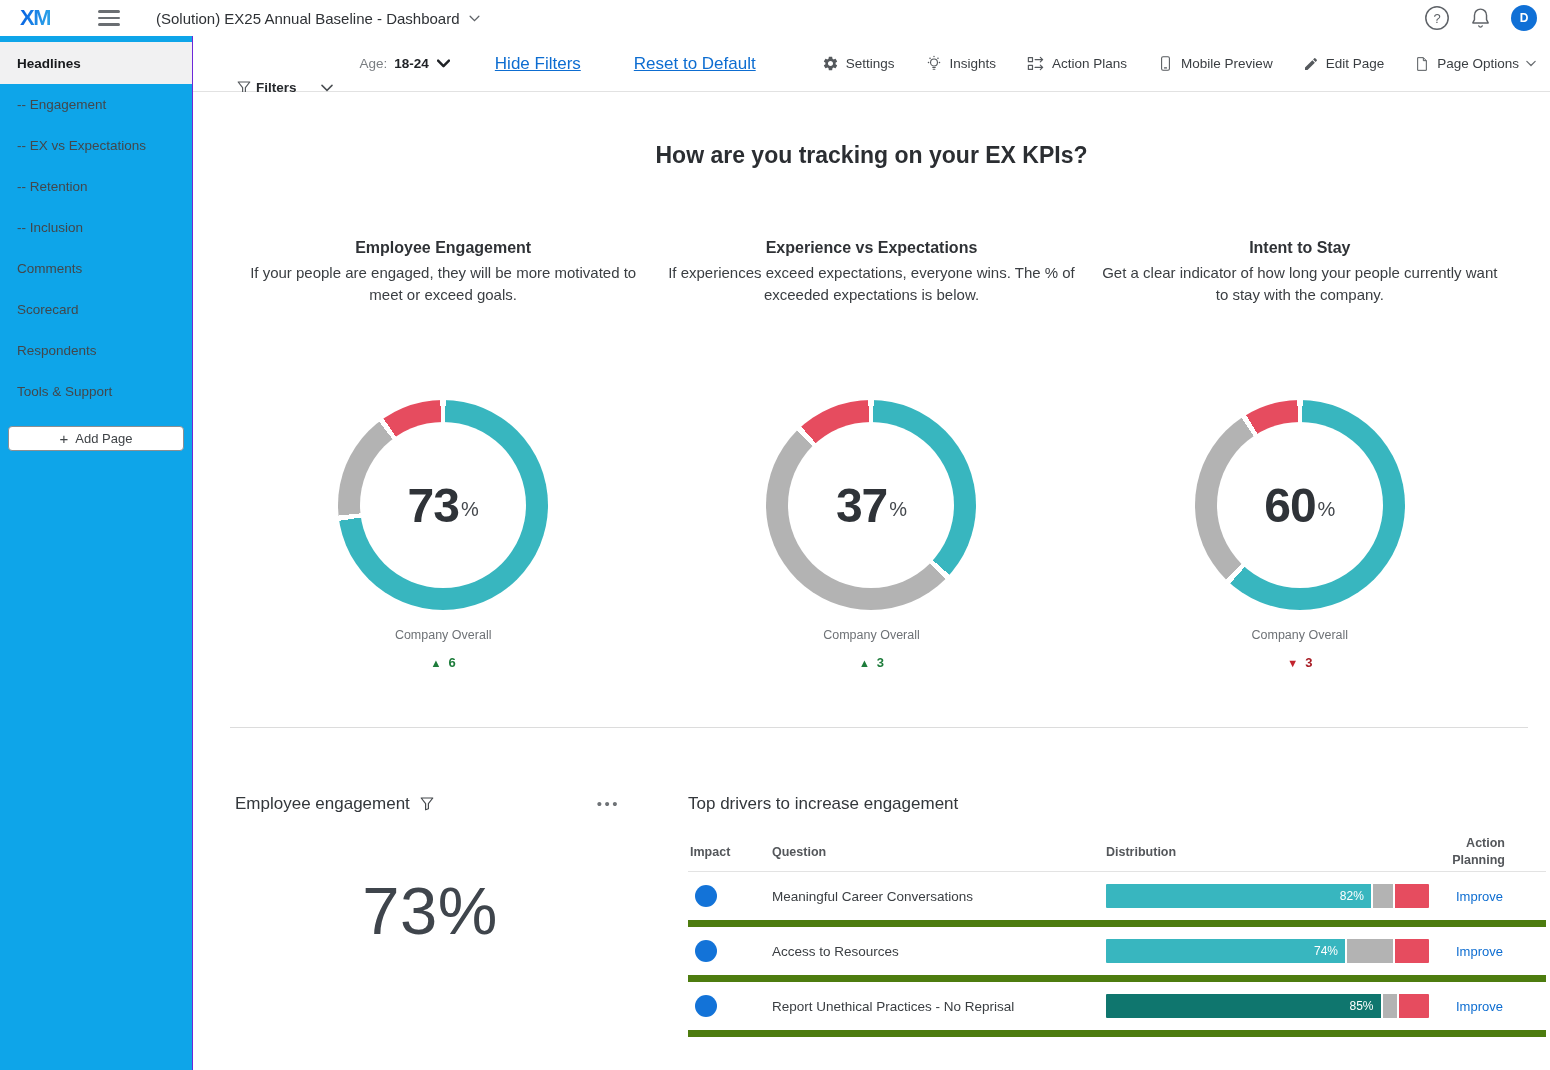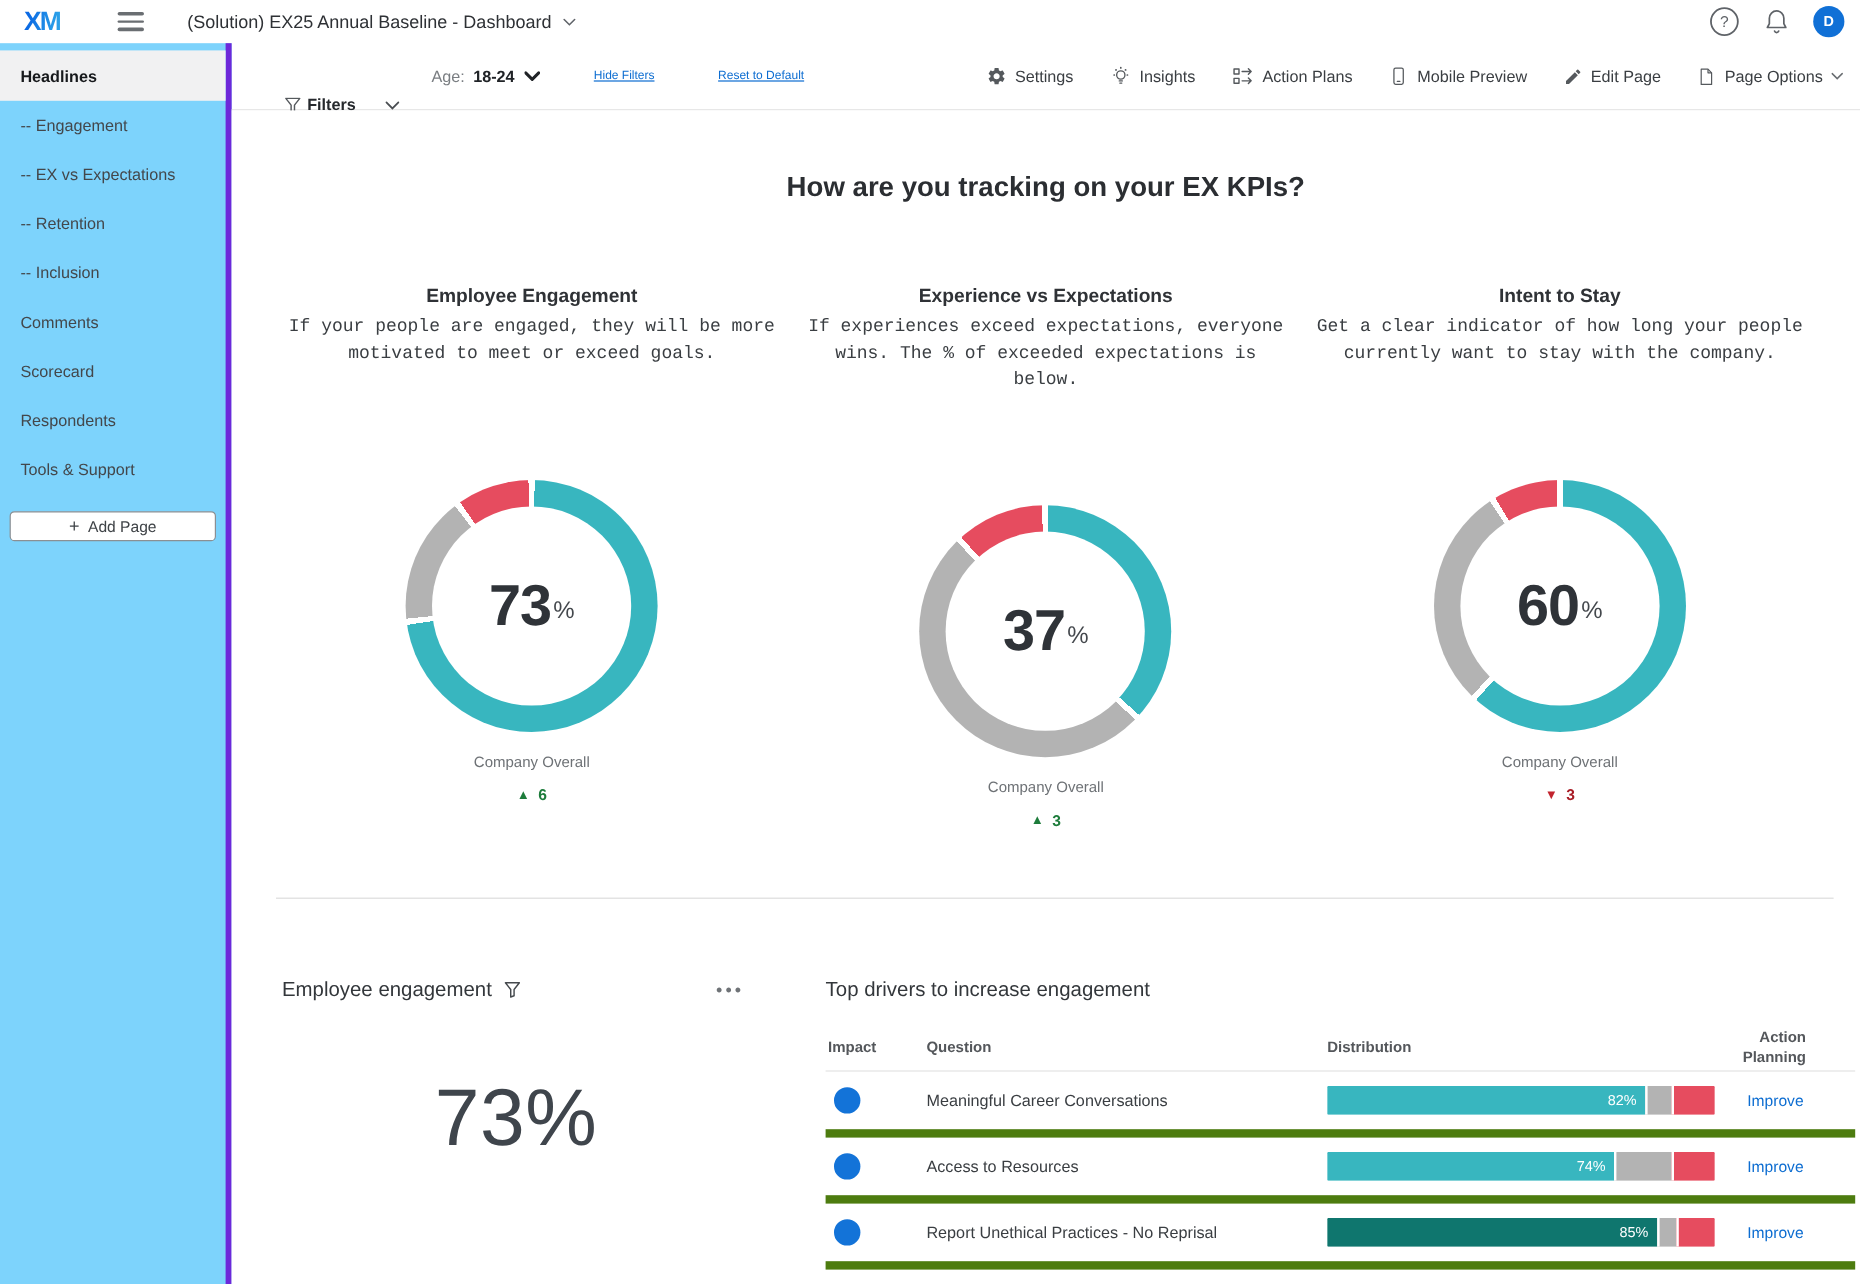--- a/index.html
+++ b/index.html
@@ -15,55 +15,55 @@
   .hamburger { margin-left: 48px; width: 22px; display: flex; flex-direction: column; gap: 4px; cursor: pointer; }
   .hamburger span { height: 2.5px; background: #6a6e72; border-radius: 2px; }
   .dash-title { margin-left: 36px; font-size: 15px; color: #2e3135; display: flex; align-items: center; gap: 9px; cursor: pointer; }
   .topbar-right { margin-left: auto; display: flex; align-items: center; gap: 19px; }
   .icon-btn { display: flex; align-items: center; justify-content: center; cursor: pointer; color: #5f6368; }
   .avatar { width: 26px; height: 26px; border-radius: 50%; background: #1070d6; color: #fff;
     font-size: 12px; font-weight: 700; display: flex; align-items: center; justify-content: center; cursor: pointer; }
 
   
   .app-body { flex: 1; display: flex; min-height: 0; }
-  .sidebar { width: 193px; flex: 0 0 193px; border-right: 5px solid #6d28d9; padding-top: 6px; background: #7dd3fc; }
+  .sidebar { width: 193px; flex: 0 0 193px; border-right: 1px solid #6d28d9; padding-top: 6px; background: #0ea5e9; }
   .side-item { height: 41px; display: flex; align-items: center; padding-left: 17px;
     font-size: 13.5px; color: #43474b; cursor: pointer; white-space: nowrap; }
   .side-item.active { background: #f1f1f2; font-weight: 700; color: #17191c; height: 42px; }
   .add-page-btn { margin: 14px 8px 0 8px; height: 25px; border: 1px solid #8b8f93; border-radius: 4px;
     display: flex; align-items: center; justify-content: center; gap: 7px; font-size: 13px; color: #3f4347; cursor: pointer; background:#fff; }
   .add-page-btn .plus { font-size: 15px; color: #3f4347; line-height: 1; }
 
   .main-col { flex: 1; display: flex; flex-direction: column; min-width: 0; }
 
   
   .toolbar { height: 56px; flex: 0 0 56px; border-bottom: 1px solid #e2e2e2; display: flex; align-items: center;
     padding: 0 14px 0 44px; font-size: 13.5px; color: #3a3e42; }
   .tb-filters { display: flex; align-items: center; gap: 5px; cursor: pointer; margin-top: 48px; }
   .tb-filters .lbl { font-weight: 700; color: #26292d; }
   .tb-filters .chev { margin-left: 19px; color: #4a4e52; }
   .tb-age { margin-left: 27px; display: flex; align-items: center; cursor: pointer; }
   .tb-age .age-lbl { color: #7a7e82; }
   .tb-age .age-val { font-weight: 700; color: #202327; margin-left: 7px; }
   .tb-age .chev { margin-left: 8px; color: #202327; }
-  .tb-link { color: #0d6dd1; text-decoration: underline; cursor: pointer; font-size: 10px; }
+  .tb-link { color: #0d6dd1; text-decoration: underline; cursor: pointer; font-size: 17px; }
   .tb-link.hide { margin-left: 45px; }
   .tb-link.reset { margin-left: 53px; }
   .tb-actions { margin-left: auto; display: flex; align-items: center; gap: 30px; }
   .tb-action { display: flex; align-items: center; gap: 7px; cursor: pointer; color: #3a3e42; white-space: nowrap; }
   .tb-action svg { color: #55595d; }
 
   
   .content { flex: 1; overflow: hidden; background: #fff; }
   .page-heading { text-align: center; margin-top: 50px; font-size: 23px; font-weight: 700; color: #2b2e32; }
 
   .kpi-row { display: flex; margin-top: 70px; padding: 0 36px; }
   .kpi { flex: 1; text-align: center; padding: 0 10px; }
   .kpi-title { font-size: 16px; font-weight: 700; color: #2f3236; }
-  .kpi-desc { font-size: 15px; color: #3a3e42; line-height: 1.45; max-width: 430px; margin: 5px auto 0; min-height: 44px; font-family: Liberation Mono, monospace; }
+  .kpi-desc { font-size: 15px; color: #3a3e42; line-height: 1.45; max-width: 430px; margin: 5px auto 0; min-height: 44px; }
   .donut { width: 210px; height: 210px; border-radius: 50%; margin: 94px auto 0; position: relative; }
   .donut-hole { position: absolute; inset: 22px; background: #fff; border-radius: 50%;
     display: flex; align-items: baseline; justify-content: center; }
   .donut-center { position: absolute; inset: 0; display: flex; align-items: center; justify-content: center; }
   .donut-val { font-size: 48px; font-weight: 700; color: #2f3338; letter-spacing: -1px; }
   .donut-sfx { font-size: 20px; color: #44484d; margin-left: 2px; transform: translateY(4px); display: inline-block; }
   .kpi-label { margin-top: 18px; font-size: 12.5px; color: #6e7276; }
   .kpi-change { margin-top: 13px; font-size: 13px; font-weight: 700; display: flex; align-items: center; justify-content: center; gap: 7px; }
   .kpi-change .tri { font-size: 11px; }
   .kpi-change.up .tri, .kpi-change.up .num { color: #1d7c3b; }

